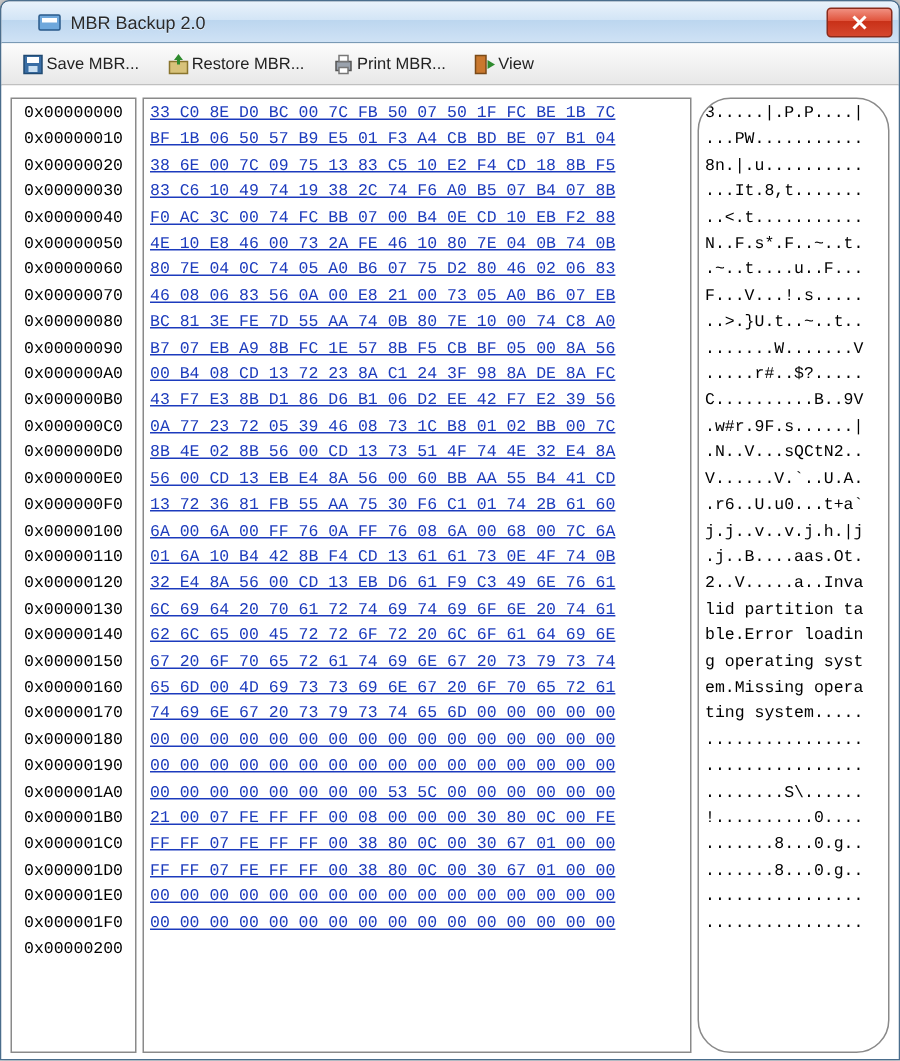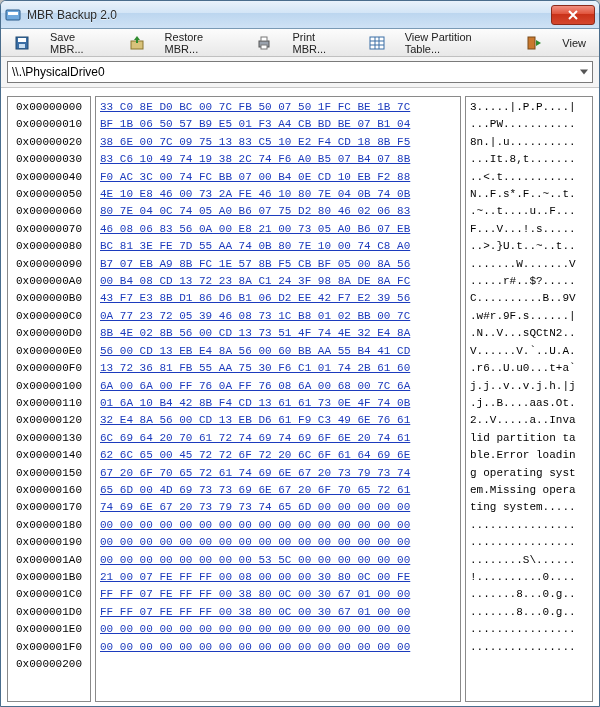--- a/index.html
+++ b/index.html
@@ -19,21 +19,21 @@
     display: flex;
     flex-direction: column;
     box-shadow: 0 0 6px rgba(0,0,0,0.3);
   }
   .titlebar {
     height: 28px;
     background: linear-gradient(to bottom, #e9f2fb 0%, #d3e5f6 45%, #bcd6ef 46%, #cfe2f5 100%);
     border-bottom: 1px solid #7a9ab5;
     display: flex;
     align-items: center;
-    padding: 0 4px 0 4px;
+    padding: 0 4px 0 24px;
     border-radius: 5px 5px 0 0;
   }
   .title-icon {
     width: 16px; height: 16px;
     margin-right: 6px;
     display: inline-flex;
   }
   .title-text {
     flex: 1;
     font-size: 12px;
@@ -58,21 +58,21 @@
     border-bottom: 1px solid #c0c0c0;
     display: flex;
     align-items: center;
     gap: 4px;
     padding: 0 6px;
     font-size: 11px;
   }
   .tool-btn {
     display: flex;
     align-items: center;
-    gap: 20px;
+    gap: 1px;
     padding: 2px 6px;
     cursor: pointer;
     border: 1px solid transparent;
     border-radius: 2px;
     color: #222;
   }
   .tool-btn .ticon { width: 16px; height: 16px; display: inline-flex; }
   .drive-row {
     padding: 4px 6px;
     background: #f5f5f5;
@@ -125,20 +125,21 @@
   .hex-col {
     flex: 1;
     color: #1c3bbd;
     margin-right: 4px;
     min-width: 0;
     text-decoration: underline;
   }
   .ascii-col {
     width: 128px;
     color: #000;
+    border-radius: 22px;
   }
 </style>
 </head>
 <body>
 
 <div class="window">
 
   <div class="titlebar">
     <span class="title-icon">
       <svg viewBox="0 0 16 16">
@@ -180,46 +181,28 @@
             <rect x="3" y="6" width="10" height="6" fill="#9aa2ad" stroke="#555"></rect>
             <rect x="5" y="2" width="6" height="4" fill="#fff" stroke="#777"></rect>
             <rect x="5" y="10" width="6" height="4" fill="#fff" stroke="#777"></rect>
           </svg>
       </span>
       <span>Print MBR...</span>
     </div>
     <div class="tool-btn">
       <span class="ticon">
         <svg viewBox="0 0 16 16">
-            <rect x="1" y="2" width="14" height="12" fill="#fff" stroke="#3a6ea5"></rect>
-            <line x1="1" y1="6" x2="15" y2="6" stroke="#3a6ea5"></line>
-            <line x1="1" y1="10" x2="15" y2="10" stroke="#3a6ea5"></line>
-            <line x1="6" y1="2" x2="6" y2="14" stroke="#3a6ea5"></line>
-            <line x1="10" y1="2" x2="10" y2="14" stroke="#3a6ea5"></line>
-          </svg>
-      </span>
-      <span>View Partition Table...</span>
-    </div>
-    <div class="tool-btn">
-      <span class="ticon">
-        <svg viewBox="0 0 16 16">
             <rect x="2" y="2" width="7" height="12" fill="#c9782e" stroke="#7a4a18"></rect>
             <path d="M10 5 L15 8 L10 11 Z" fill="#2e8b2e"></path>
           </svg>
       </span>
       <span>View</span>
     </div>
   </div>
 
-  <div class="drive-row">
-    <div class="drive-select">
-      <span>\\.\PhysicalDrive0</span>
-      <span class="caret"></span>
-    </div>
-  </div>
 
   <div class="hex-area">
     <div class="col offset-col" id="offset-col">0x00000000
 0x00000010
 0x00000020
 0x00000030
 0x00000040
 0x00000050
 0x00000060
 0x00000070

